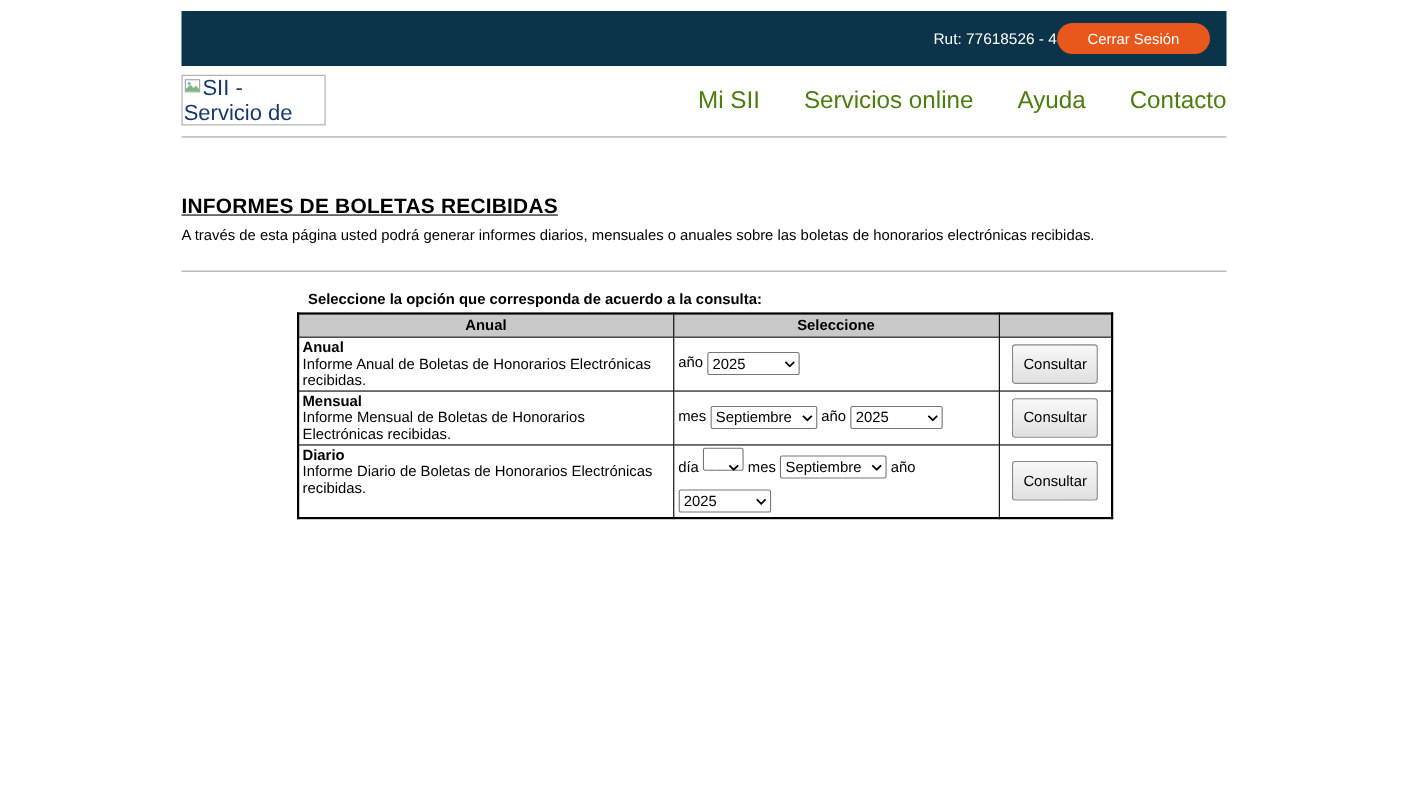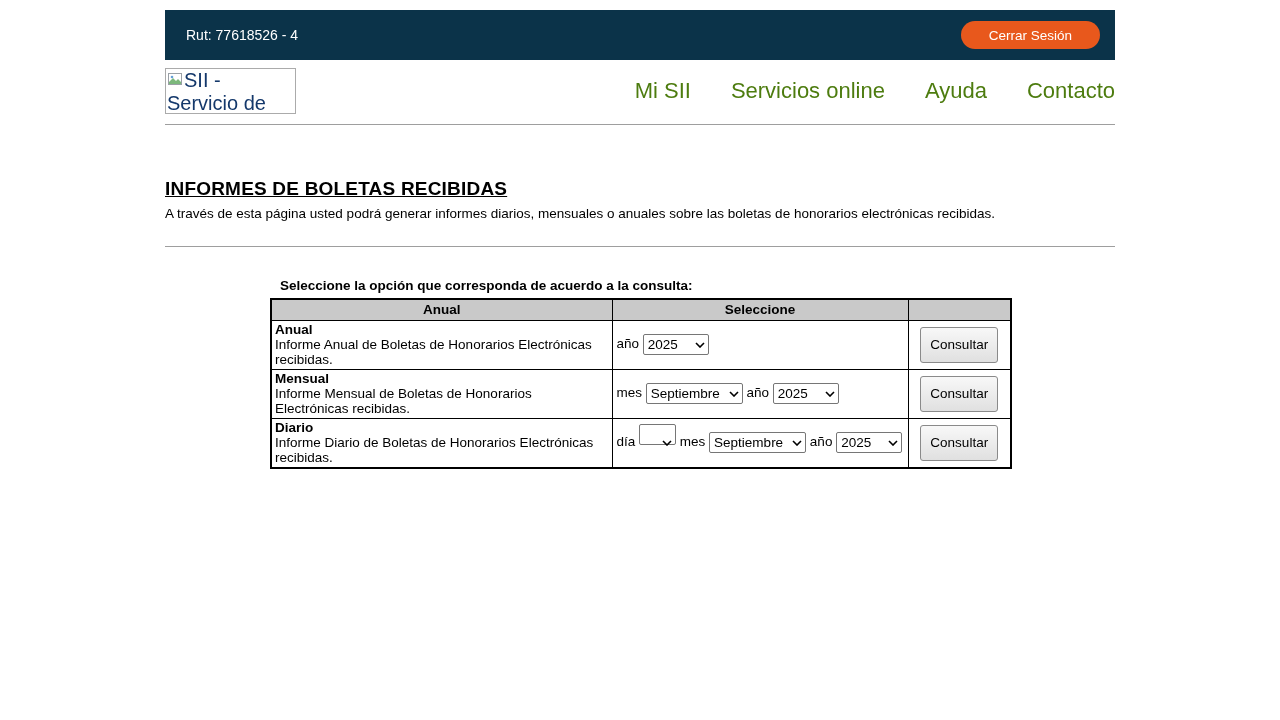--- a/index.html
+++ b/index.html
@@ -3,21 +3,21 @@
 <meta charset="utf-8">
 <style>
   * { box-sizing: border-box; }
   html, body { margin: 0; padding: 0; background: #ffffff; }
   body { font-family: "Liberation Sans", sans-serif; color: #000; }
   .viewport { width: 1280px; height: 720px; background: #fff; overflow: hidden; position: relative; }
   .page { width: 950px; margin: 0 auto; padding-top: 10px; }
 
   
   .topbar { background: #0b3349; height: 50px; display: flex; align-items: center;
-            justify-content: space-between; padding: 0 15px 0 21px; }
+            justify-content: flex-end; padding: 0 15px 0 21px; }
   .rut { color: #ffffff; font-size: 14px; }
   .logout-btn { background: #e8581c; color: #ffffff; border: none; border-radius: 14px;
                 height: 28px; padding: 0 28px; font-size: 13.5px; cursor: pointer;
                 font-family: "Liberation Sans", sans-serif; }
 
   
   .header-row { display: flex; justify-content: space-between; align-items: center;
                 margin-top: 8px; height: 46px; }
   .logo-box { width: 131px; height: 46px; border: 1px solid #ababab; overflow: hidden;
               color: #14386b; font-size: 20px; line-height: 23px; padding: 0 1px;
@@ -28,21 +28,21 @@
 
   hr.divider { border: none; border-top: 1px solid #9e9e9e; margin: 10px 0 0 0; }
 
   
   .title-block { margin-top: 53px; }
   .page-title { font-size: 19px; font-weight: bold; margin: 0; letter-spacing: 0.2px; text-decoration: underline; }
   .page-subtitle { font-size: 13.5px; margin: 6px 0 0 0; }
   hr.divider2 { border: none; border-top: 1px solid #9e9e9e; margin: 25px 0 0 0; }
 
   
-  .consulta { width: 740px; margin: 31px auto 0; }
+  .consulta { width: 740px; margin: 17px auto 0; }
   .prompt { font-weight: bold; font-size: 13.5px; margin: 0 0 5px 10px; }
   table.informes { border-collapse: collapse; width: 740px; table-layout: fixed;
                    border: 2px solid #000; }
   table.informes th, table.informes td { border: 1px solid #000; }
   table.informes th { background: #c9c9c9; font-size: 13.5px; font-weight: bold;
                       height: 21px; padding: 0 2px; text-align: center; }
   col.c1 { width: 341px; } col.c2 { width: 296px; } col.c3 { width: 103px; }
   td.tipo-cell { font-size: 13.5px; padding: 1px 3px 2px 3px; vertical-align: top;
                  height: 45px; line-height: 15px; }
   .type-name { font-weight: bold; }
@@ -50,21 +50,21 @@
   td.action-cell { text-align: center; vertical-align: middle; }
 
   
   .sel { position: relative; display: inline-block; vertical-align: middle; }
   .sel select { appearance: none; -webkit-appearance: none; -moz-appearance: none;
                 border: 1px solid #767676; border-radius: 2px; background: #ffffff;
                 font-size: 13.5px; height: 21px; padding: 0 16px 0 4px;
                 font-family: "Liberation Sans", sans-serif; color: #000; }
   .sel.day select { width: 37px; padding: 16px 13px 0 3px; }
   .sel.month select { width: 97px; }
-  .sel.year select { width: 66px; }
+  .sel.year select { width: 84px; }
   .sel .chev { position: absolute; right: 4px; top: 50%; transform: translateY(-50%);
                pointer-events: none; }
   .ctl-label { font-size: 13.5px; }
 
   .consultar-btn { font-size: 13.5px; font-family: "Liberation Sans", sans-serif;
                    padding: 2px 9px; height: 36px; border-radius: 3px;
                    border: 1px solid #8a8a8a; color: #000;
                    background: linear-gradient(#f8f8f8, #e0e0e0); cursor: pointer; }
 </style>
 </head>

